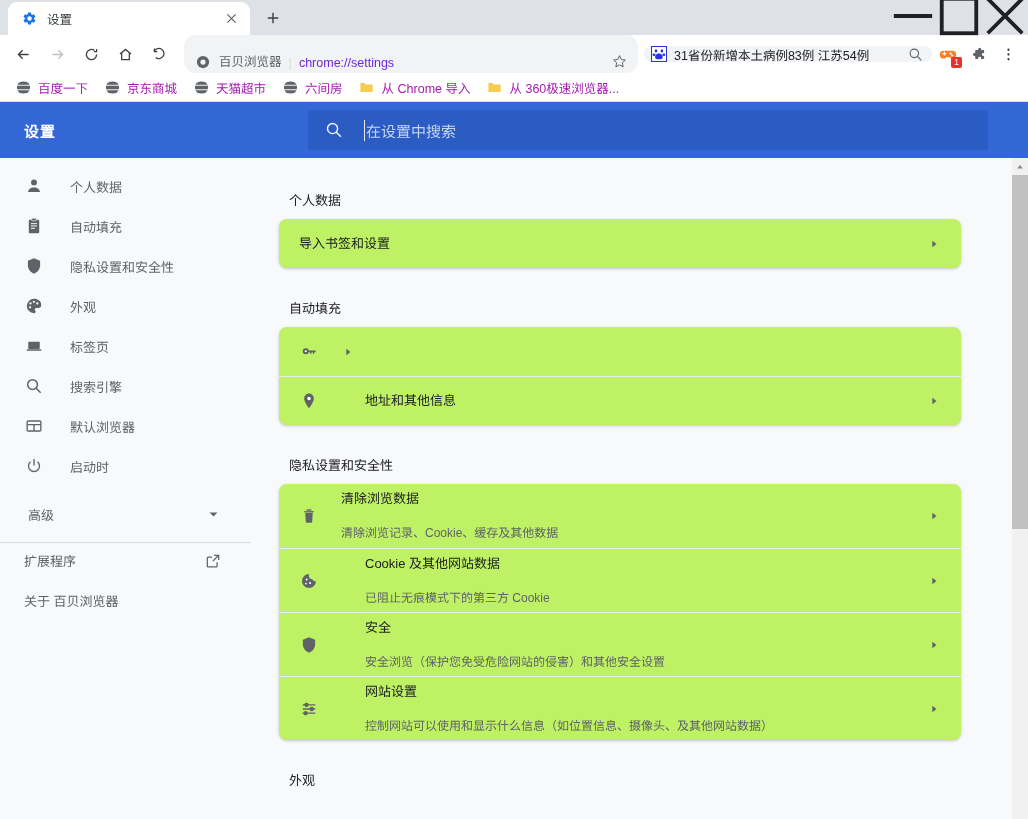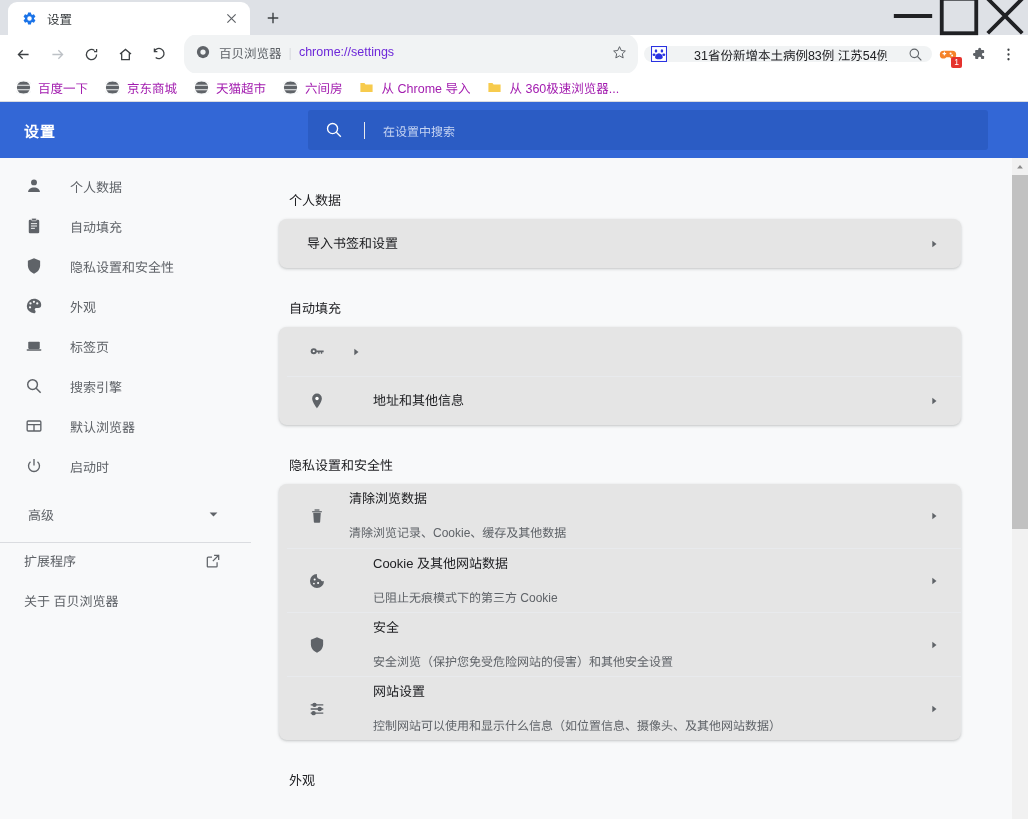--- a/index.html
+++ b/index.html
@@ -43,32 +43,32 @@
 
   
   .toolbar {
     height: 38px; background: #ffffff;
     display: flex; align-items: center; padding: 0 6px;
     flex: 0 0 38px;
   }
   .nav-btn { width: 30px; height: 30px; margin: 0 2px; display:flex; align-items:center; justify-content:center; border-radius:50%; flex:0 0 30px; }
   .omnibox {
     flex: 1; height: 40px; background: #f1f3f4;
-    border-radius: 14px; display: flex; align-items: center;
+    border-radius: 14px; display: flex; align-items: flex-end;
     padding: 0 10px 4px 11px; margin: 0 6px 0 8px; min-width: 0;
   }
   .omnibox-icon { width:16px; height:16px; flex:0 0 16px; display:flex; align-items:center; justify-content:center; }
   .omnibox-brand { font-size: 12.5px; color: #5f6368; margin-left: 8px; white-space:nowrap; }
   .omnibox-sep { color: #dadce0; margin: 0 7px; font-size: 13px; }
   .omnibox-url { font-size: 12.5px; color: #6d28d9; flex: 1; white-space: nowrap; overflow: hidden; }
   .star-btn { width:18px; height:18px; flex:0 0 18px; display:flex; align-items:center; justify-content:center; }
 
   .searchbox {
     width: 288px; height: 16px; background: #f1f3f4; border-radius: 14px;
-    display: flex; align-items: center; padding: 0 8px 0 6px; flex: 0 0 288px; gap: 20px;
+    display: flex; align-items: center; padding: 0 8px 0 6px; flex: 0 0 288px;
   }
   .searchbox-fav { width: 17px; height: 17px; flex:0 0 17px; display:flex; align-items:center; justify-content:center; }
   .searchbox-text { flex: 1; font-size: 12.5px; color: #202124; margin-left: 7px; white-space: nowrap; overflow: hidden; }
   .searchbox-go { width:17px; height:17px; flex:0 0 17px; display:flex; align-items:center; justify-content:center; }
 
   .tb-icon { width: 28px; height: 28px; margin-left: 2px; display:flex; align-items:center; justify-content:center; position: relative; flex:0 0 28px; }
   .badge {
     position: absolute; right: 0px; bottom: 0px;
     background: #e5322d; color: #fff; font-size: 8.5px; line-height: 10px;
     min-width: 11px; height: 11px; border-radius: 2px; text-align: center;
@@ -93,22 +93,22 @@
     height: 56px; background: #3367d6; display: flex; align-items: center;
     flex: 0 0 56px; padding-left: 24px;
   }
   .settings-title { font-size: 15px; color: #ffffff; font-weight: bold; letter-spacing: 1px; }
   .settings-search {
     width: 680px; height: 40px; background: #2b5cc4; border-radius: 3px;
     margin-left: 252px; display: flex; align-items: center; padding-left: 16px;
   }
   .ss-icon { width: 20px; height: 20px; flex:0 0 20px; display:flex; align-items:center; justify-content:center; }
   .ss-placeholder {
-    font-size: 12px; color: #c6d4f2; margin-left: 20px;
-    border-left: 1px solid #e8eaed; padding-left: 18px;
+    font-size: 15px; color: #c6d4f2; margin-left: 20px;
+    border-left: 1px solid #e8eaed; padding-left: 1px;
   }
 
   .page-body { flex: 1; display: flex; overflow: hidden; position: relative; }
 
   
   .sidebar {
     width: 251px; flex: 0 0 251px; background: #f8f9fa;
     padding-top: 8px; overflow: hidden;
   }
   .nav-item { height: 40px; display: flex; align-items: center; padding-left: 24px; }
@@ -125,24 +125,23 @@
   .nav-ext .nav-label { margin-left: 0; }
 
   
   .content { flex: 1; overflow: hidden; padding: 0 0 0 0; position: relative; }
   .content-inner { width: 682px; margin-left: 28px; padding-top: 20px; }
 
   .section-title {
     font-size: 13px; color: #202124; padding: 12px 0 10px 10px;
   }
   .card {
-    background: #e5e5e5; border-radius: 8px;
+    background: #bef264; border-radius: 8px;
     box-shadow: 0 1px 2px 0 rgba(60,64,67,.18), 0 1px 3px 1px rgba(60,64,67,.08);
     overflow: hidden;
-    padding-left: 8px;
   }
   .row {
     min-height: 49px; display: flex; align-items: center;
     padding: 0 20px 0 20px; position: relative;
   }
   .row.tall { min-height: 64px; }
   .row + .row { border-top: 1px solid #e8eaed; gap: 24px; }
   .row-ic { width: 20px; height: 20px; flex:0 0 20px; display:flex; align-items:center; justify-content:center; margin-right: 22px; }
   .row-text { flex: 1; min-width: 0; }
   .row-title { font-size: 13px; color: #202124; line-height: 18px; }

